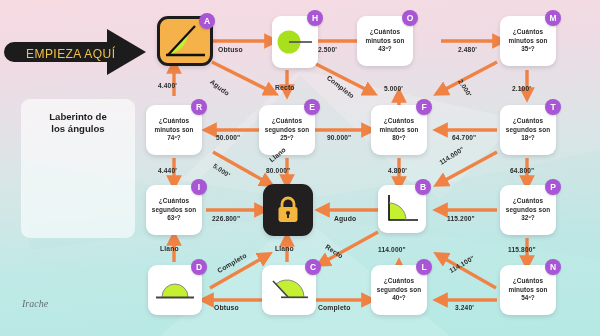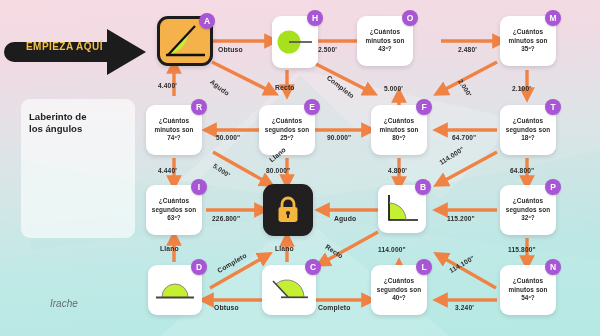--- a/index.html
+++ b/index.html
@@ -72,52 +72,51 @@
   #panel {
     position: absolute;
     left: 21px; top: 99px;
     width: 114px; height: 139px;
     background: rgba(255,255,255,.62);
     border-radius: 9px;
   }
   #panel h1 {
     font-size: 9.6px;
     line-height: 11.6px;
-    text-align: left;
+    text-align: center;
     color: #1e1e1e;
     margin: 12px 8px 9px;
     font-weight: bold;
   }
   #panel p {
     font-size: 7.1px;
     line-height: 9.4px;
     color: #4b5558;
     margin: 0 12px;
   }
   #banner {
     position: absolute;
     left: 2px; top: 26px;
     width: 160px; height: 52px;
   }
   #banner .txt {
     position: absolute;
-    left: 24px; top: 15px;
-    font-size: 10px;
-    font-weight: bold;
+    left: 24px; top: 21px;
+    font-size: 12px;
+    font-weight: normal;
     color: #f2c14a;
     letter-spacing: .45px;
   }
   #watermark {
     position: absolute;
     left: 22px; top: 298px;
     font-size: 10px;
     font-style: italic;
     color: #5f6f72;
-    font-family: Liberation Sans, sans-serif;
-    margin-left: 28px;
+    font-family: Liberation Serif, serif;
   }
 </style>
 </head>
 <body>
 
 <div id="stage">
 
   <svg id="texture" viewBox="0 0 600 336">
     <g fill="#ffffff" opacity="0.30">
       <polygon points="300,70 420,180 300,200"></polygon>

